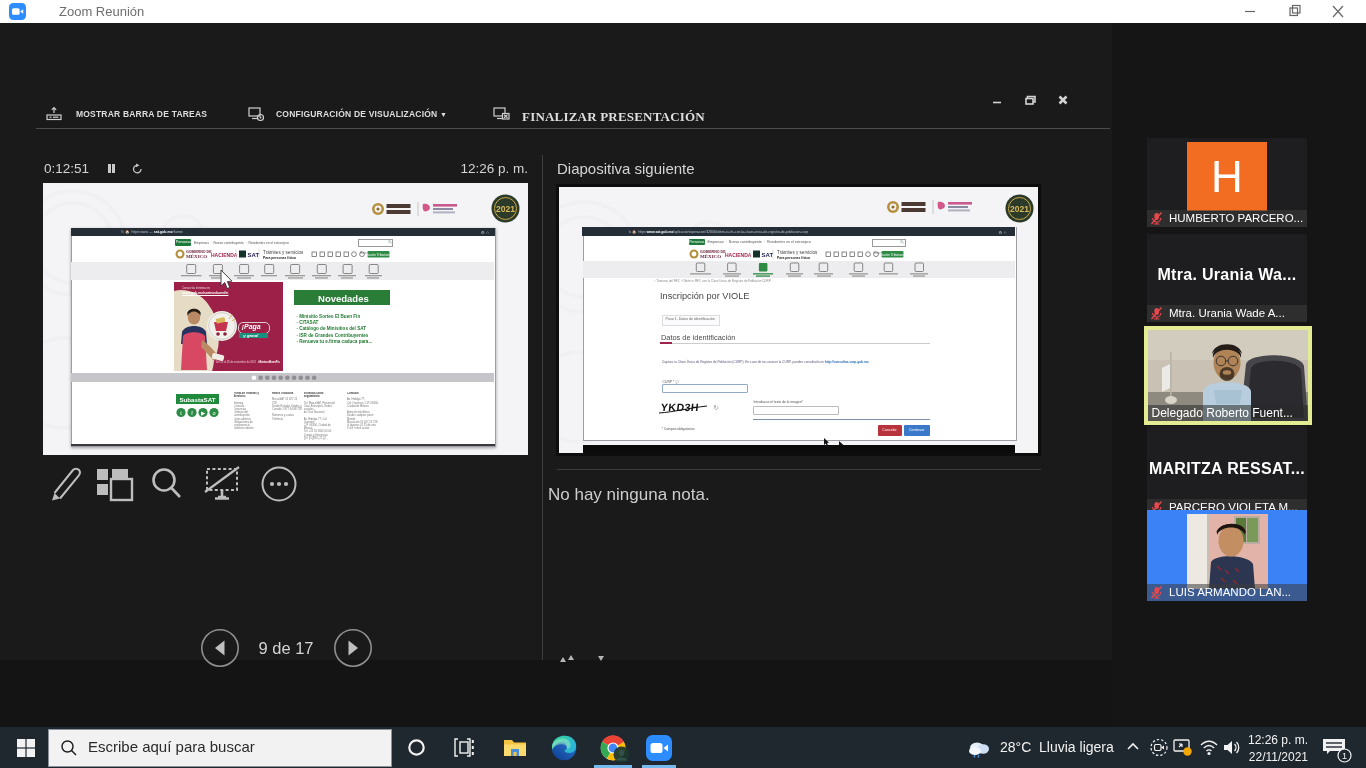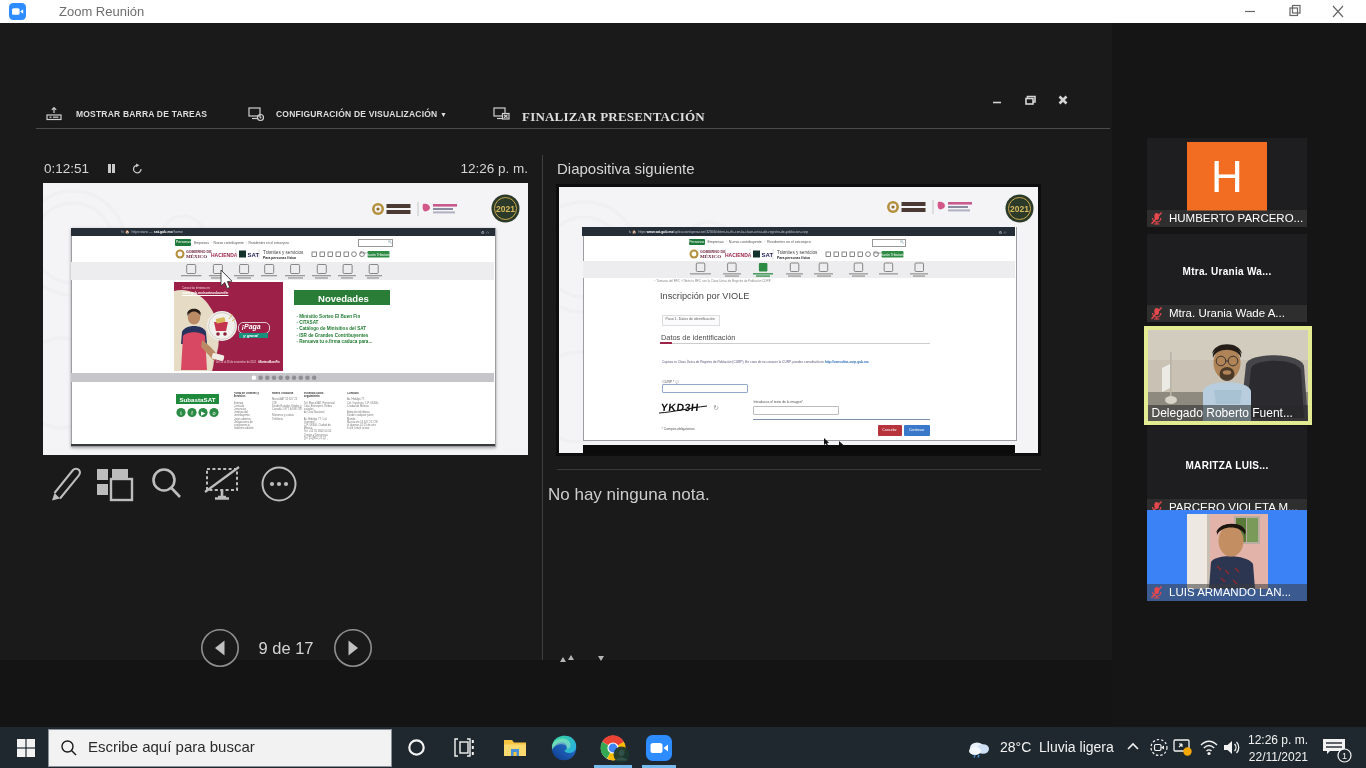--- a/index.html
+++ b/index.html
@@ -1,19 +1,19 @@
 <!DOCTYPE html>
 <html><head><meta charset="utf-8">
 <style>
 html,body{margin:0;padding:0;width:1366px;height:768px;overflow:hidden;background:#151516;font-family:"Liberation Sans",sans-serif;}
 .a{position:absolute;}
 .tile{position:absolute;left:1147px;width:160px;background:#1e1e20;overflow:hidden;}
 .plabel{position:absolute;left:0;bottom:0;right:0;height:17px;background:rgba(60,60,60,.55);color:#fff;font-size:11.5px;line-height:17px;white-space:nowrap;overflow:hidden;}
 .plabel .nm{position:absolute;left:22px;top:0;}
-.cname{position:absolute;left:0;right:0;text-align:center;color:#fff;font-weight:bold;font-size:10px;letter-spacing:0.3px;white-space:nowrap;}
+.cname{position:absolute;left:0;right:0;text-align:center;color:#fff;font-weight:bold;font-size:16px;letter-spacing:0.3px;white-space:nowrap;}
 </style></head>
 <body>
 
 <div class="a" style="left:0;top:23px;width:1112px;height:637px;background:#1a1a1b;"></div>
 <div class="a" style="left:0;top:660px;width:1112px;height:67px;background:#141415;"></div>
 <div class="a" style="left:1112px;top:23px;width:254px;height:704px;background:#151516;"></div>
 
 <div class="a" style="left:0;top:0;width:1366px;height:23px;background:#ffffff;"></div>
 <svg class="a" style="left:9px;top:3px;" width="17" height="17" viewBox="0 0 17 17">
     <rect x="0" y="0" width="17" height="17" rx="4.2" fill="#2d8cff"></rect>
@@ -461,21 +461,21 @@
           <circle cx="85" cy="31" r="4.8"></circle>
           <line x1="77.8" y1="31" x2="80.2" y2="31"></line>
         </g>
   </svg>
   <div class="plabel" style="height:16px;font-size:12px;background:rgba(40,40,40,.55);">
         <span style="position:absolute;left:4px;">Delegado Roberto Fuent...</span>
       </div>
  </div>
 
  <div class="tile" style="top:426px;height:90px;">
-  <div class="cname" style="top:34px;">MARITZA LUIS...</div>
+  <div class="cname" style="top:34px;">MARITZA RESSAT...</div>
   <div class="plabel">
         <svg style="position:absolute;left:3px;top:2px;" width="15" height="13" viewBox="0 0 15 13">
           <rect x="4.4" y="1" width="4.6" height="7" rx="2.3" fill="#e5484d"></rect>
           <path d="M2.6 6 a4.1 4.1 0 0 0 8.2 0 M6.7 10 L6.7 12 M4 12 L9.4 12" stroke="#e5484d" stroke-width="1.2" fill="none"></path>
           <line x1="1.5" y1="12" x2="11.5" y2="0.5" stroke="#e5484d" stroke-width="1.4"></line>
         </svg>
         <span class="nm">PARCERO VIOLETA M...</span>
       </div>
  </div>
 

